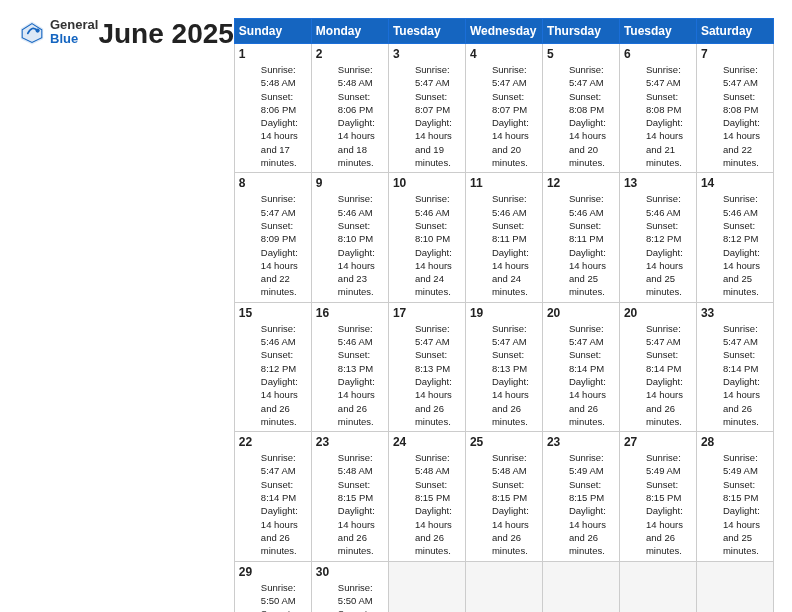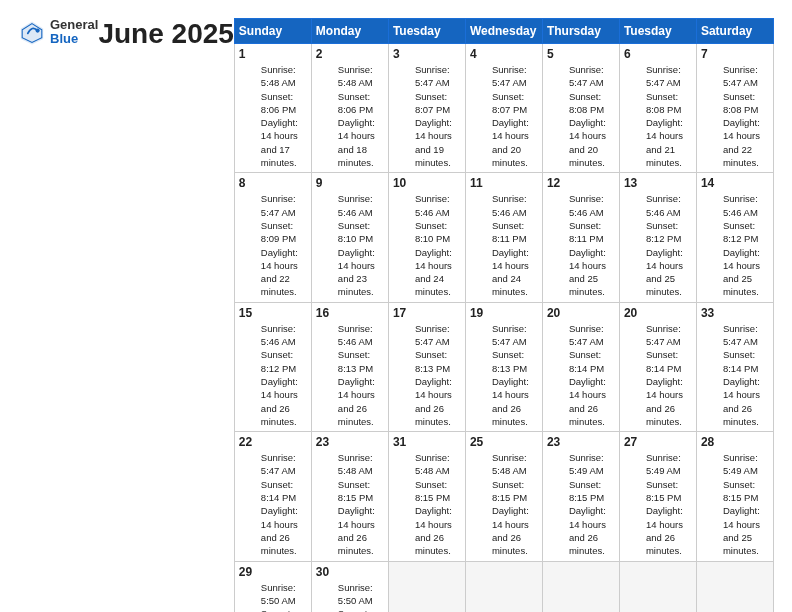--- a/index.html
+++ b/index.html
@@ -295,21 +295,21 @@
 and 26 minutes.</div>
           </td>
           <td>
             <span class="day-num">23</span>
             <div class="day-info" style="white-space: pre-line;">Sunrise: 5:48 AM
 Sunset: 8:15 PM
 Daylight: 14 hours
 and 26 minutes.</div>
           </td>
           <td>
-            <span class="day-num">31</span>
+            <span class="day-num">24</span>
             <div class="day-info" style="white-space: pre-line;">Sunrise: 5:48 AM
 Sunset: 8:15 PM
 Daylight: 14 hours
 and 26 minutes.</div>
           </td>
           <td>
             <span class="day-num">25</span>
             <div class="day-info" style="white-space: pre-line;">Sunrise: 5:48 AM
 Sunset: 8:15 PM
 Daylight: 14 hours

